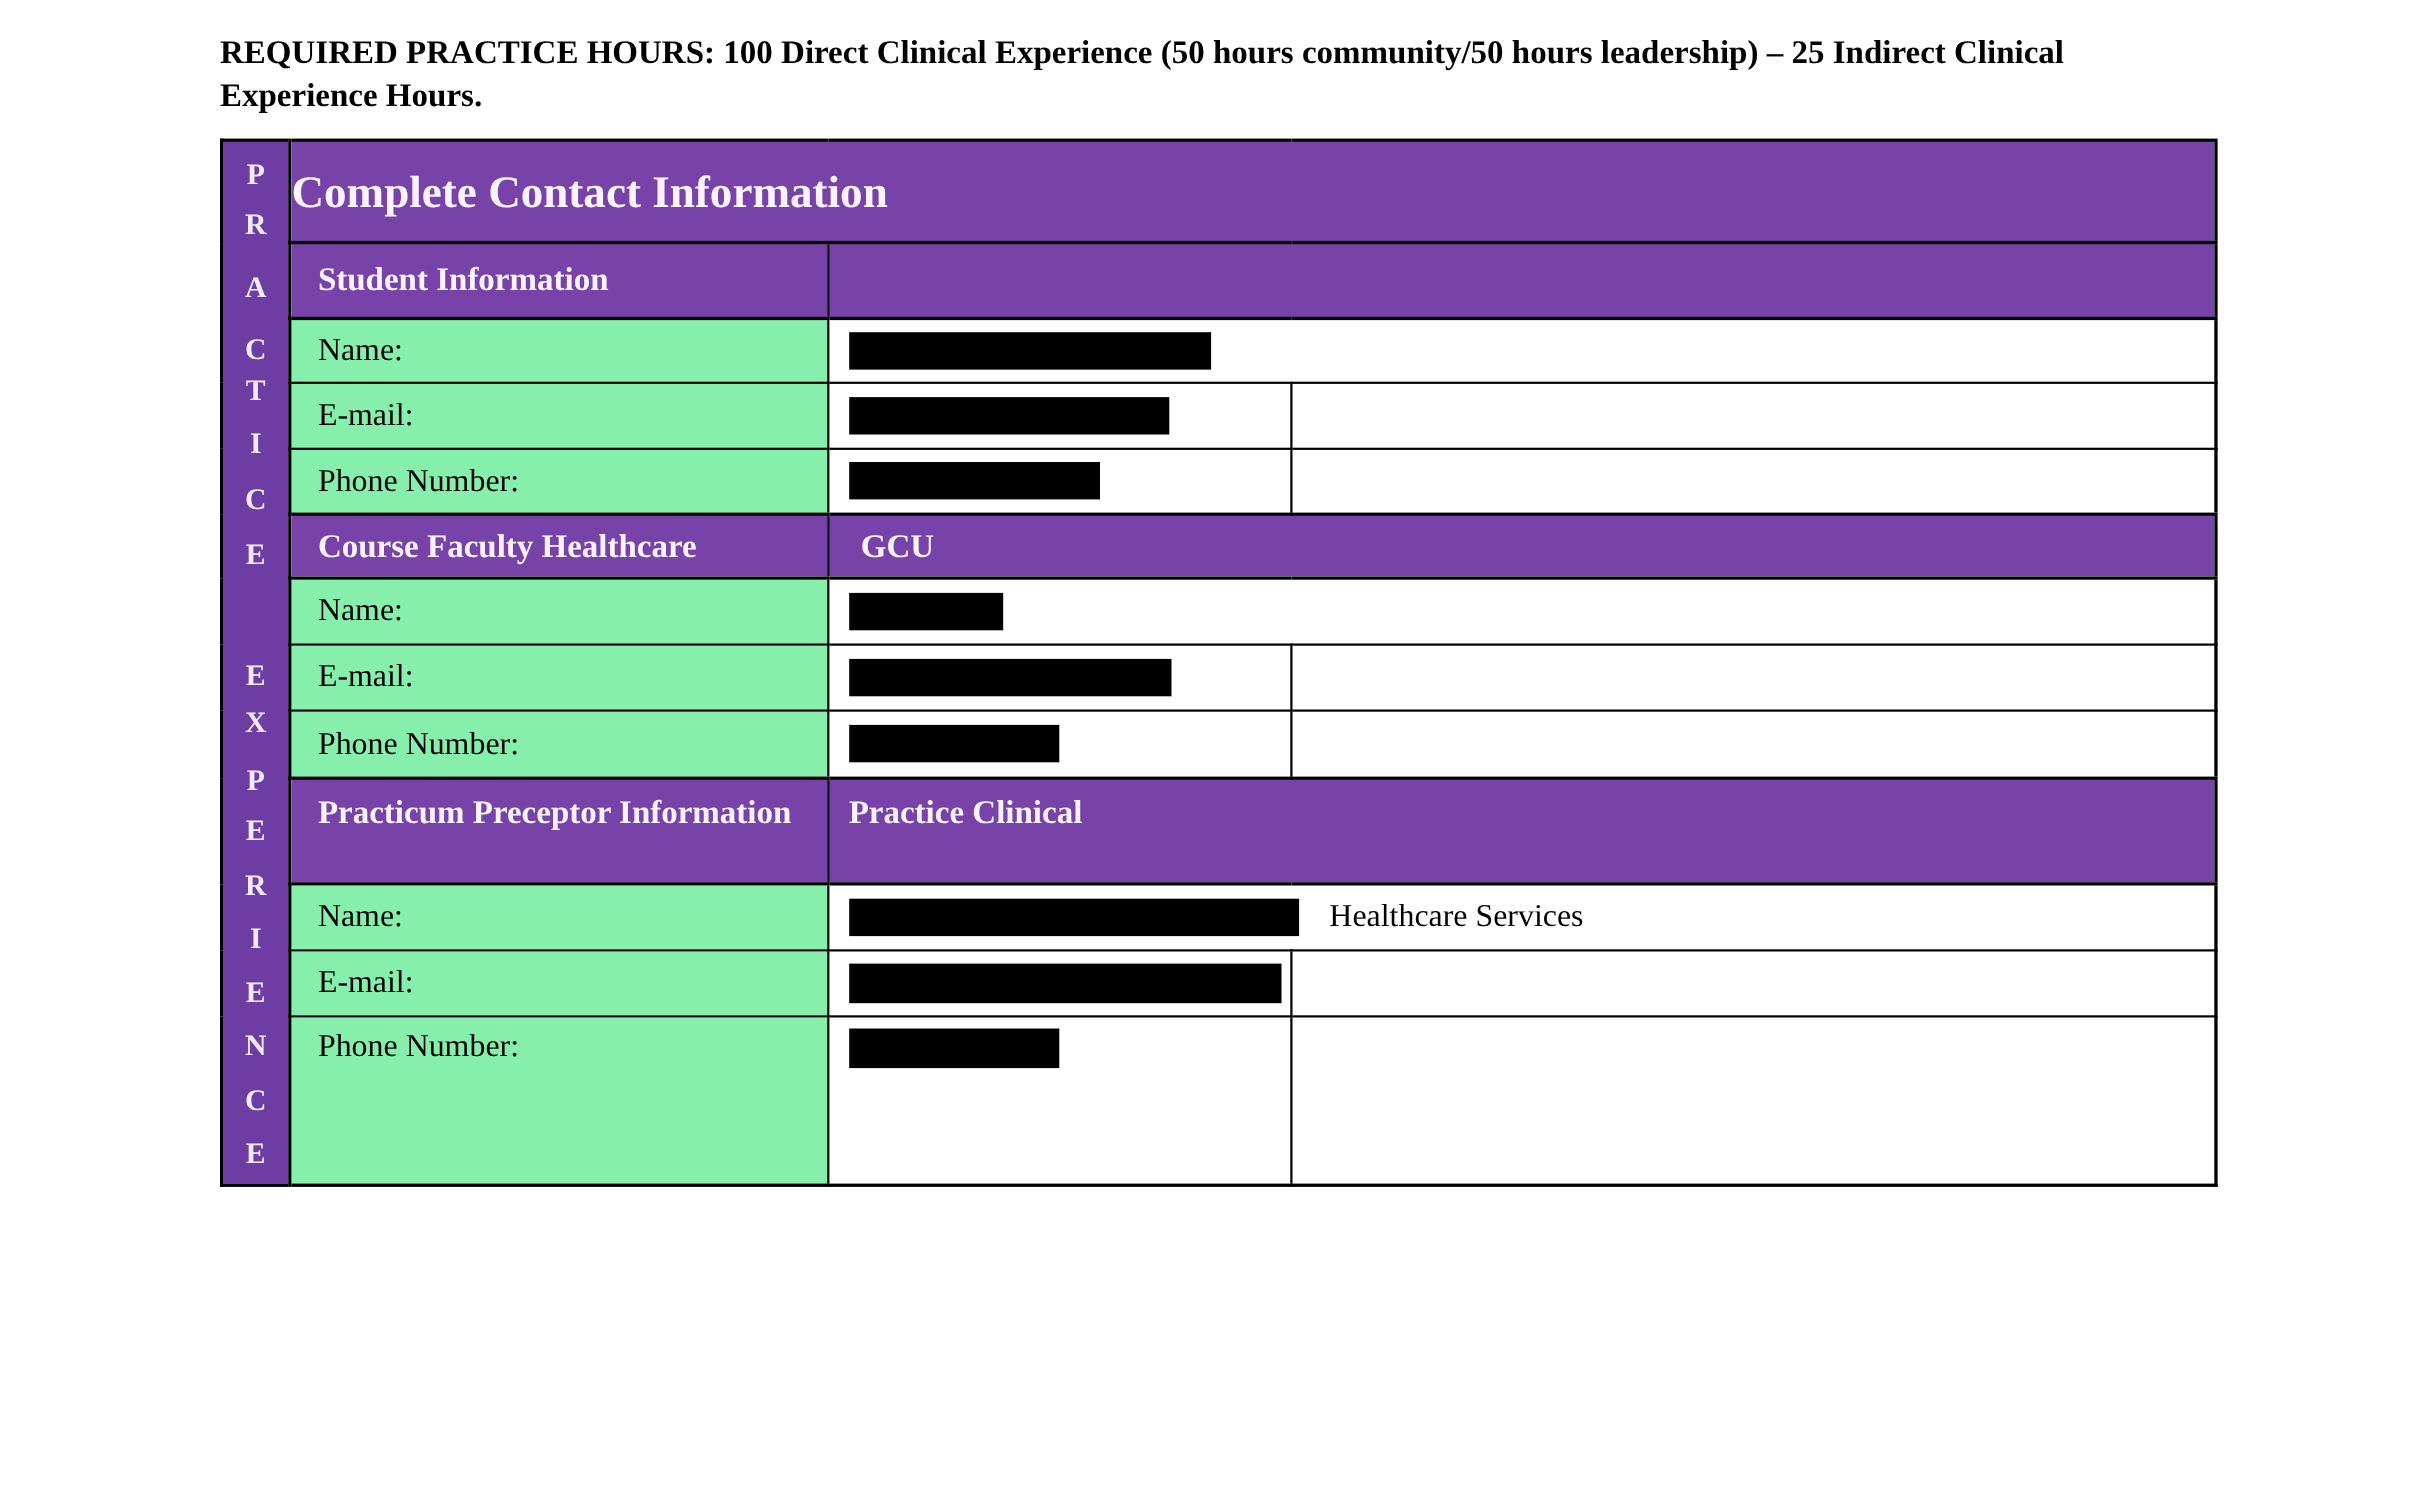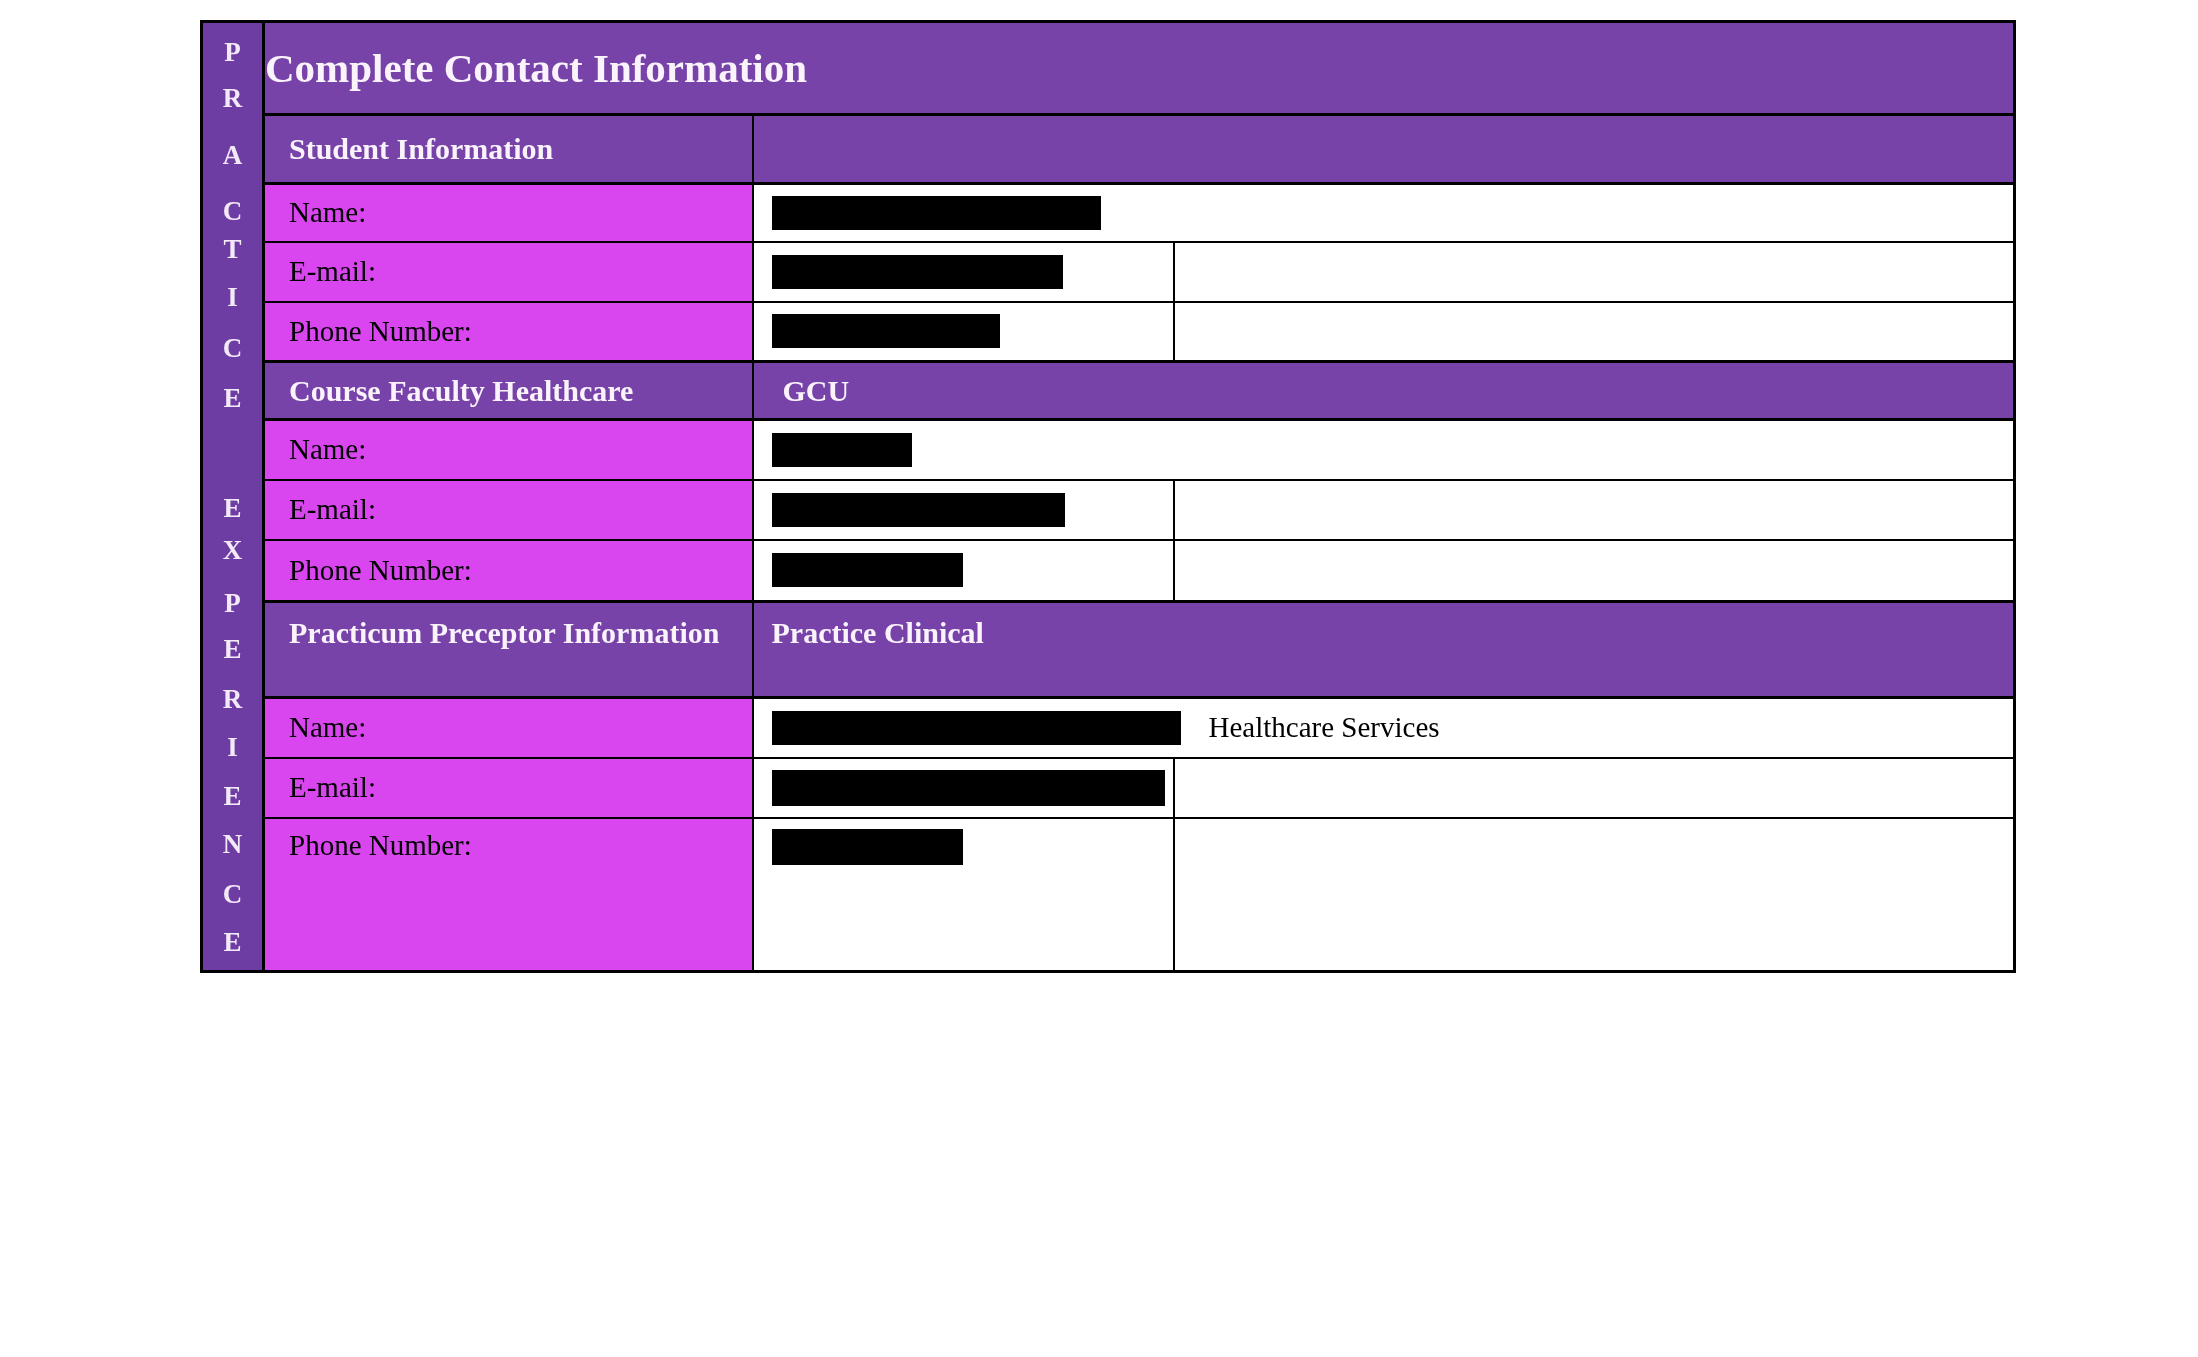--- a/index.html
+++ b/index.html
@@ -71,21 +71,21 @@
     border-bottom:3px solid #000;
     border-top:3px solid #000;
   }
   td.band-main {
     text-align:left;
     font-size:41px;
     padding-left:0;
   }
   td.band.vtop { vertical-align:top; padding-top:10px; line-height:40px; }
   
-  td.label-cell { padding-left:24px; background:#d946ef; }
+  td.label-cell { padding-left:24px; background:#86efac; }
   td.value-cell { padding-left:18px; background:#fff; }
   td.empty-cell { background:#fff; }
   td.vtop { vertical-align:top; }
   td.vtop.label-cell { padding-top:10px; }
   td.vtop.value-cell { padding-top:10px; }
   .redact { background:#000; height:34px; }
   .r-sname { width:329px; }
   .r-semail { width:291px; }
   .r-sphone { width:228px; }
   .r-fname { width:140px; }
@@ -97,20 +97,21 @@
   .cellflex { display:flex; align-items:center; gap:28px; }
   .after-text { font-size:29px; color:#000; white-space:nowrap; }
 </style>
 </head>
 <body>
 
 <div class="page">
   <div class="content">
 
 
+    <div class="required-note">REQUIRED PRACTICE HOURS: 100 Direct Clinical Experience (50 hours community/50 hours leadership) – 25 Indirect Clinical Experience Hours.</div>
 
     <table class="contact">
       <colgroup>
         <col style="width:62px">
         <col style="width:489px">
         <col style="width:421px">
         <col style="width:841px">
       </colgroup>
 
       <tbody>

